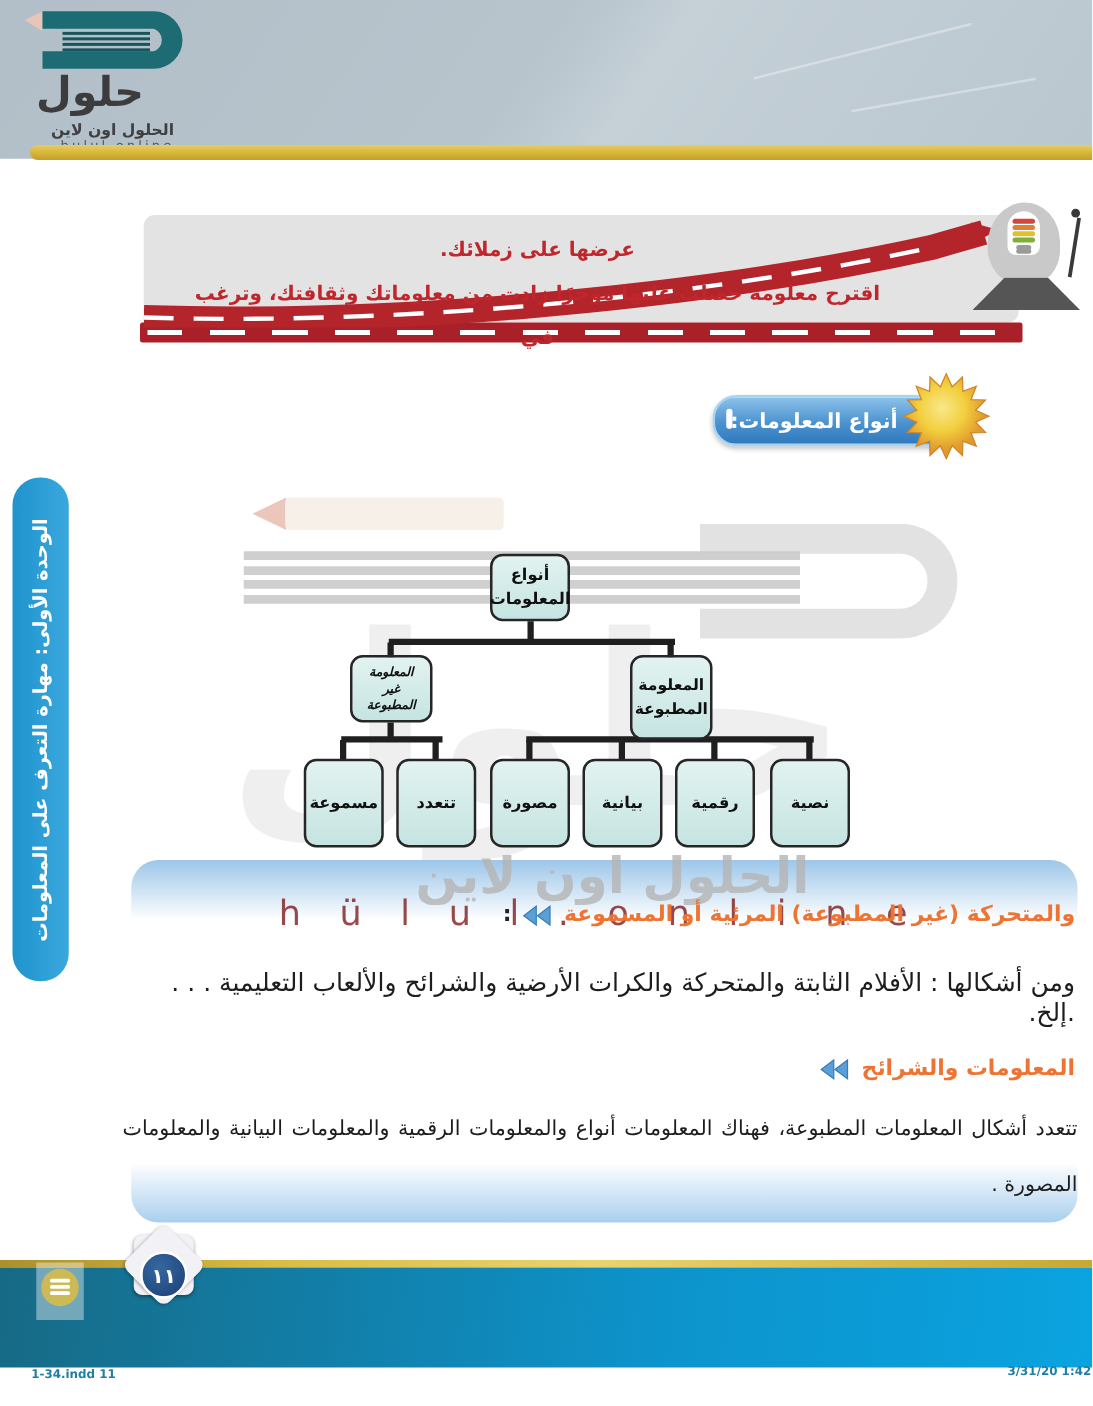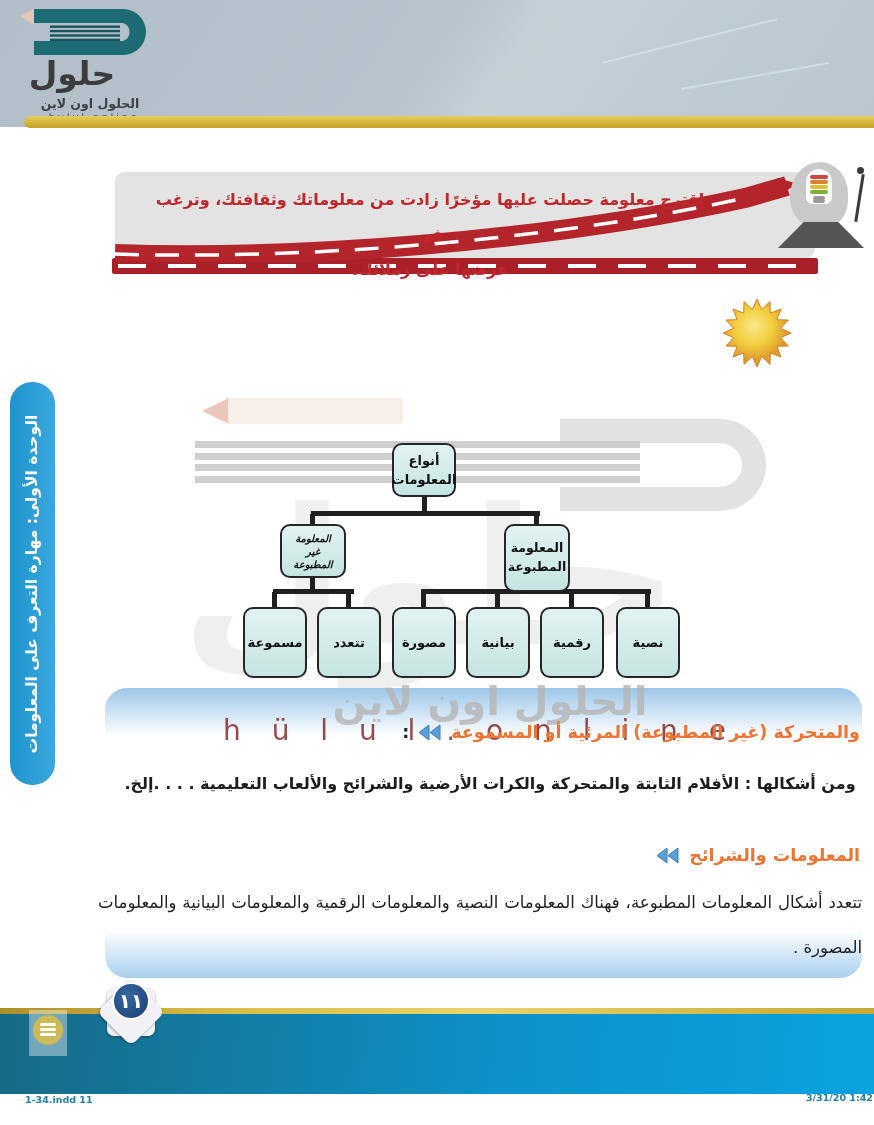--- a/index.html
+++ b/index.html
@@ -87,37 +87,37 @@
   #band-top{left:105px;top:688px;width:757px;height:48px;border-radius:22px 22px 0 0;
     background:linear-gradient(180deg,#9cc6e9 0%,rgba(255,255,255,0) 100%);z-index:2;}
   #band-bottom{left:105px;top:930px;width:757px;height:48px;border-radius:0 0 22px 22px;
     background:linear-gradient(180deg,rgba(255,255,255,0) 0%,#a9cfee 100%);z-index:2;}
 
   
   .heading-row{position:absolute;right:14px;display:flex;direction:rtl;align-items:center;gap:9px;z-index:5;}
   .heading-text{color:#ed7433;font-size:17.5px;font-weight:bold;}
   .heading-colon{color:#222;font-size:17.5px;font-weight:bold;}
   #heading1{top:722px;}
-  #body1{right:14px;top:774px;left:120px;direction:rtl;text-align:center;color:#1d1d1d;font-size:16px;z-index:5;font-weight:bold;}
+  #body1{right:14px;top:774px;left:120px;direction:rtl;text-align:right;color:#1d1d1d;font-size:20px;z-index:5;}
   #heading2{top:845px;}
   #body2{right:12px;top:880px;left:98px;direction:rtl;text-align:justify;color:#1d1d1d;
     font-size:16.5px;line-height:2.75;z-index:5;}
 
   
   #gold-line{left:0;top:1008px;width:874px;height:6px;
     background:linear-gradient(90deg,#ab8f2a 0%,#d8bc44 25%,#e9d36c 55%,#c7a833 100%);}
   #teal-band{left:0;top:1014px;width:874px;height:80px;
     background:linear-gradient(96deg,#176a85 0%,#0d93cb 60%,#0aa3e0 100%);}
   #rosette{left:100px;top:981px;width:62px;height:62px;z-index:6;}
   .rsq{position:absolute;left:7px;top:7px;width:48px;height:48px;background:#f2f2f6;border-radius:7px;
     box-shadow:0 1px 3px rgba(0,0,0,.35);}
   #rsq2{transform:rotate(45deg);}
-  #rcircle{position:absolute;left:12px;top:1px;width:38px;height:38px;border-radius:50%;
+  #rcircle{position:absolute;left:12px;top:20px;width:38px;height:38px;border-radius:50%;
     background:radial-gradient(circle at 38% 32%,#35679f,#1c3f77);border:2px solid #fff;box-sizing:border-box;
-    display:flex;align-items:center;justify-content:center;color:#fff;font-size:20px;font-weight:bold;}
+    display:flex;align-items:center;justify-content:center;color:#fff;font-size:16px;font-weight:bold;}
   #corner-logo{left:29px;top:1010px;width:38px;height:46px;background:rgba(255,255,255,.4);z-index:6;}
   #corner-circle{position:absolute;left:4px;top:5px;width:30px;height:30px;border-radius:50%;background:#d6bb4c;opacity:.9;}
   .cstripe{position:absolute;left:11px;width:16px;height:3px;background:#fff;border-radius:2px;}
   .print-note{position:absolute;font-size:9.5px;font-weight:bold;color:#1f7fa6;white-space:nowrap;z-index:7;}
   #print-left{left:25px;top:1094px;}
   #print-right{left:806px;top:1092px;}
 </style>
 </head>
 <body>
 
@@ -140,39 +140,43 @@
     <div class="abs" id="gold-strip"></div>
   </div>
 
   <div class="abs" id="banner"></div>
   <svg class="abs" id="road-svg" width="700" height="96" viewBox="0 0 700 96">
     <path d="M0,88 C180,94 430,76 630,32 L672,20" stroke="#b3242b" stroke-width="20" fill="none"></path>
     <path d="M0,88 C180,94 430,76 630,32" stroke="#fff" stroke-width="3.5" stroke-dasharray="24 16" fill="none"></path>
     <polygon points="662,12 684,18 660,30" fill="#b3242b"></polygon>
   </svg>
   <div class="abs" id="banner-text">
+    <div>عرضها على زملائك.</div>
     <div>اقترح معلومة حصلت عليها مؤخرًا زادت من معلوماتك وثقافتك، وترغب في</div>
-    <div>عرضها على زملائك.</div>
   </div>
   <div class="abs" id="dash-band"></div>
   <div class="abs" id="thinker">
     <div id="head"></div>
     <div id="bulb">
       <div class="bstripe" style="top:6px;background:#d2473c;"></div>
       <div class="bstripe" style="top:11px;background:#e08030;"></div>
       <div class="bstripe" style="top:16px;background:#dcc22e;"></div>
       <div class="bstripe" style="top:21px;background:#7fae3a;"></div>
       <div class="bstripe" style="top:27px;background:#9a9a9a;width:12px;left:7px;"></div>
       <div class="bstripe" style="top:30px;background:#9a9a9a;width:12px;left:7px;"></div>
     </div>
     <div id="shoulders"></div>
     <div id="pen-squiggle"></div>
     <div id="pen-dot"></div>
   </div>
 
+  <div class="abs" id="pill">
+    <div id="pill-dash"></div>
+    <div id="pill-text">أنواع المعلومات:</div>
+  </div>
   <svg class="abs" id="star" width="70" height="70" viewBox="0 0 70 70">
     <defs>
         <radialGradient id="sg" cx="45%" cy="40%">
           <stop offset="0%" stop-color="#f9e88a"></stop>
           <stop offset="55%" stop-color="#f2cf3e"></stop>
           <stop offset="100%" stop-color="#e09a2e"></stop>
         </radialGradient>
       </defs>
     <polygon fill="url(#sg)" stroke="#d08428" stroke-width="1" points="69,35 58.5,39.7 66.4,48 54.9,48.3 59,59 48.3,54.9 48,66.4 39.7,58.5 35,69 30.3,58.5 22,66.4 21.7,54.9 11,59 15.1,48.3 4,48 11.5,39.7 1,35 11.5,30.3 4,22 15.1,21.7 11,11 21.7,15.1 22,3.6 30.3,11.5 35,1 39.7,11.5 48,3.6 48.3,15.1 59,11 54.9,21.7 66.4,22 58.5,30.3"></polygon>
   </svg>
@@ -232,21 +236,21 @@
   </div>
   <div class="abs" id="body1">ومن أشكالها : الأفلام الثابتة والمتحركة والكرات الأرضية والشرائح والألعاب التعليمية . . . .إلخ.</div>
 
   <div class="heading-row" id="heading2">
     <span class="heading-text">المعلومات والشرائح</span>
     <svg width="24" height="17" viewBox="0 0 24 17">
       <polygon points="11,1 1,8.5 11,16" fill="#5aa0d8" stroke="#3a7db4" stroke-width="1"></polygon>
       <polygon points="22,1 12,8.5 22,16" fill="#5aa0d8" stroke="#3a7db4" stroke-width="1"></polygon>
     </svg>
   </div>
-  <div class="abs" id="body2">تتعدد أشكال المعلومات المطبوعة، فهناك المعلومات النصية والمعلومات الرقمية والمعلومات البيانية والمعلومات المصورة .</div>
+  <div class="abs" id="body2">تتعدد أشكال المعلومات المطبوعة، فهناك المعلومات أنواع والمعلومات الرقمية والمعلومات البيانية والمعلومات المصورة .</div>
 
   <div class="abs" id="gold-line"></div>
   <div class="abs" id="teal-band"></div>
   <div class="abs" id="rosette">
     <div class="rsq" id="rsq1"></div>
     <div class="rsq" id="rsq2"></div>
     <div id="rcircle">١١</div>
   </div>
   <div class="abs" id="corner-logo">
     <div id="corner-circle"></div>

